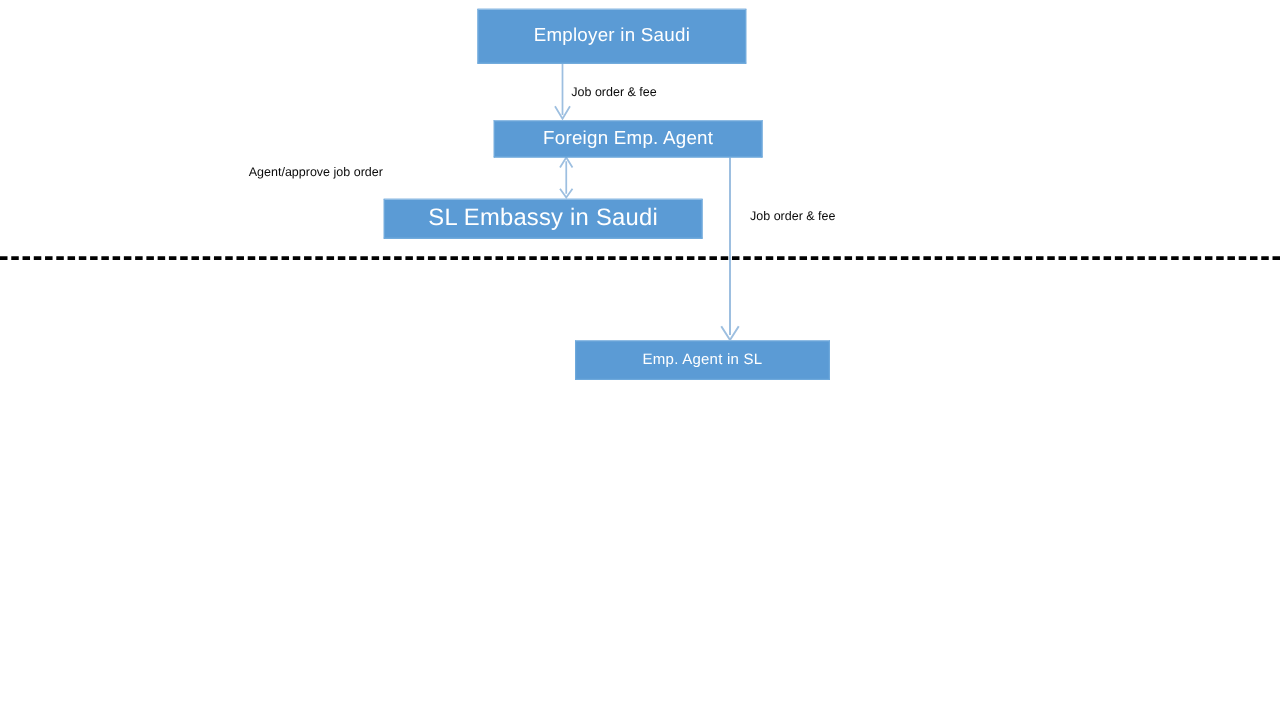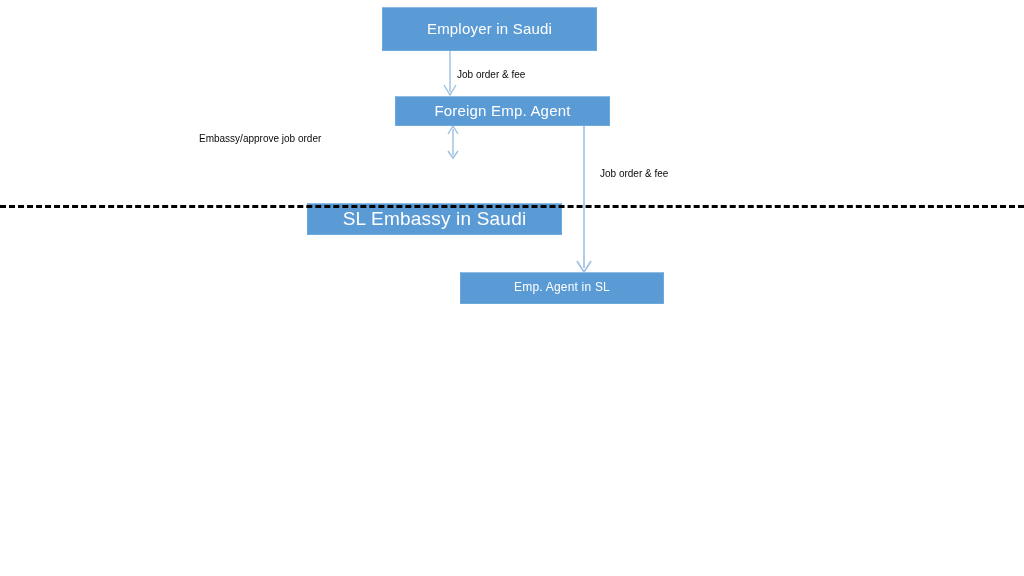--- a/index.html
+++ b/index.html
@@ -37,21 +37,21 @@
     font-weight: 400;
     user-select: none;
   }
   .node-label {
     display: block;
     white-space: nowrap;
   }
 
   #node-employer      { left: 382px; top: 7px;   width: 215px; height: 44px; font-size: 15px; }
   #node-foreign-agent { left: 395px; top: 96px;  width: 215px; height: 30px; font-size: 15px; }
-  #node-embassy       { left: 307px; top: 159px; width: 255px; height: 32px; font-size: 19px; margin-top: 44px; }
+  #node-embassy       { left: 307px; top: 159px; width: 255px; height: 32px; font-size: 19px; }
   #node-agent-sl      { left: 460px; top: 272px; width: 204px; height: 32px; font-size: 12px; }
 
   
   #connectors {
     position: absolute;
     left: 0;
     top: 0;
     width: 1024px;
     height: 576px;
     pointer-events: none;
@@ -115,19 +115,19 @@
   <div class="node" id="node-embassy">
     <span class="node-label">SL Embassy in Saudi</span>
   </div>
 
   <div class="node" id="node-agent-sl">
     <span class="node-label">Emp. Agent in SL</span>
   </div>
 
   <div class="edge-label" id="label-job-fee-top">Job order &amp;  fee</div>
 
-  <div class="edge-label" id="label-attest">Embassy/approve  job order</div>
+  <div class="edge-label" id="label-attest">Agent/approve  job order</div>
 
   <div class="edge-label" id="label-job-fee-right">Job order &amp;  fee</div>
 
   <div id="divider"></div>
 
 </div>
 
 </body></html>

